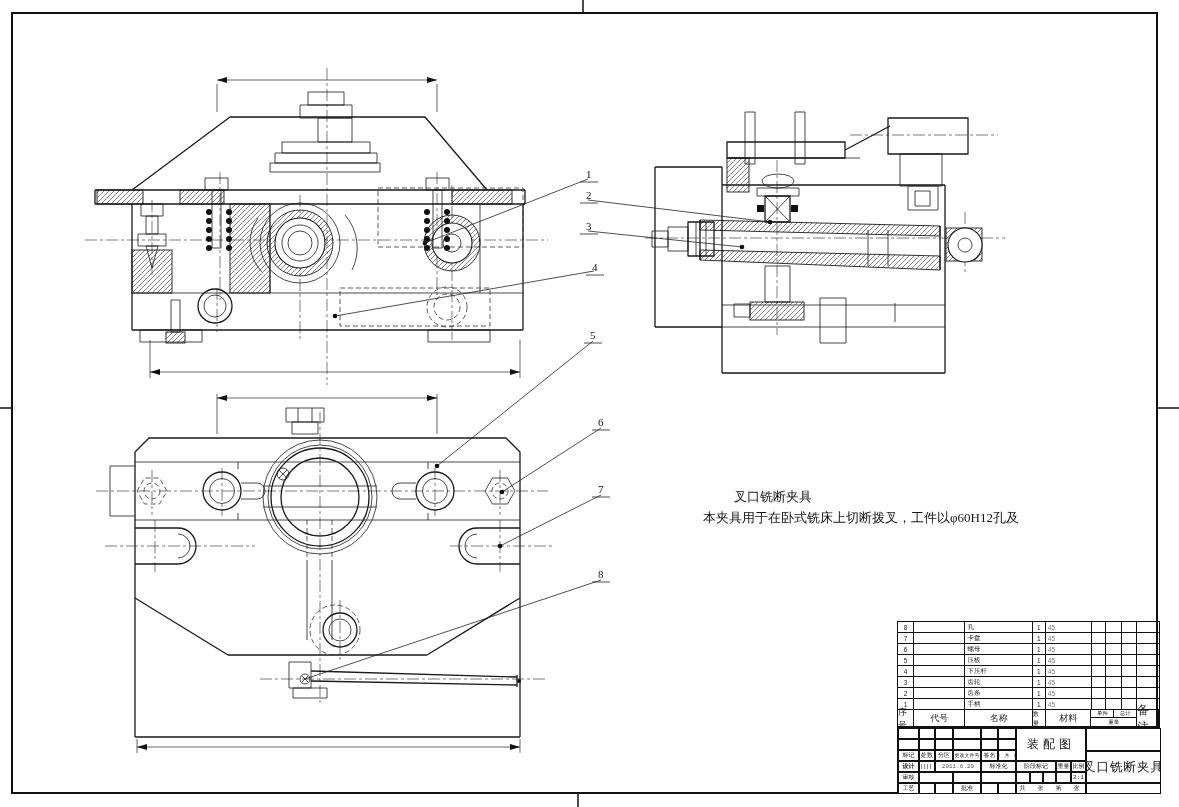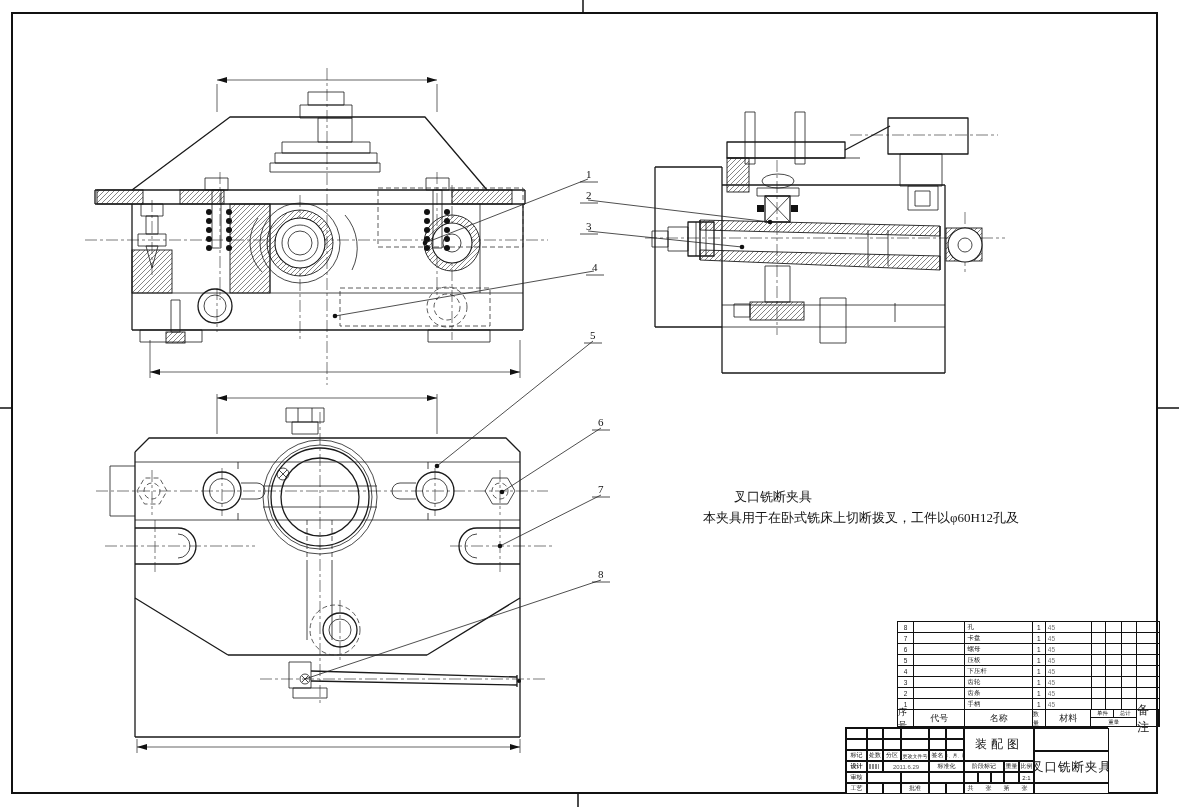--- a/index.html
+++ b/index.html
@@ -36,22 +36,22 @@
   .c-w1{width:15px;} .c-w2{width:16px;} .c-w3{width:15px;} .c-rem{width:22px;border-right:none;}
   .phead{display:flex;height:17px;font-size:9px;}
   .ph{border-right:1px solid #111;box-sizing:border-box;display:flex;align-items:center;justify-content:center;}
   .wgrp{width:46px;display:flex;flex-direction:column;border-right:1px solid #111;box-sizing:border-box;font-size:5.5px;}
   .wtop{display:flex;height:8px;border-bottom:1px solid #111;box-sizing:border-box;}
   .wtop div{flex:1;display:flex;align-items:center;justify-content:center;}
   .wtop div:first-child{border-right:1px solid #111;box-sizing:border-box;}
   .wbot{flex:1;display:flex;align-items:center;justify-content:center;}
 
   
-  .tblock{position:absolute;left:845px;top:727px;width:263px;height:66px;
-          border:1.4px solid #111;box-sizing:border-box;font-size:6px;color:#222;}
+  .tblock{position:absolute;left:897px;top:727px;width:263px;height:66px;
+          border:1.4px solid #111;box-sizing:border-box;font-size:6px;color:#222;font-family:Liberation Mono, monospace;}
   .cell{position:absolute;border:0.5px solid #111;box-sizing:border-box;overflow:hidden;
         display:flex;align-items:center;justify-content:center;white-space:nowrap;background:#fff;}
   .big{font-size:12px;letter-spacing:4px;color:#111;}
   .name{font-size:12.5px;letter-spacing:1px;color:#111;border-top:1.6px solid #111;}
   .smudge{width:12px;height:5px;background:repeating-linear-gradient(90deg,#8a8a8a 0 1.5px,transparent 1.5px 3px);}
 </style>
 </head>
 <body>
 
 <div class="sheet">

